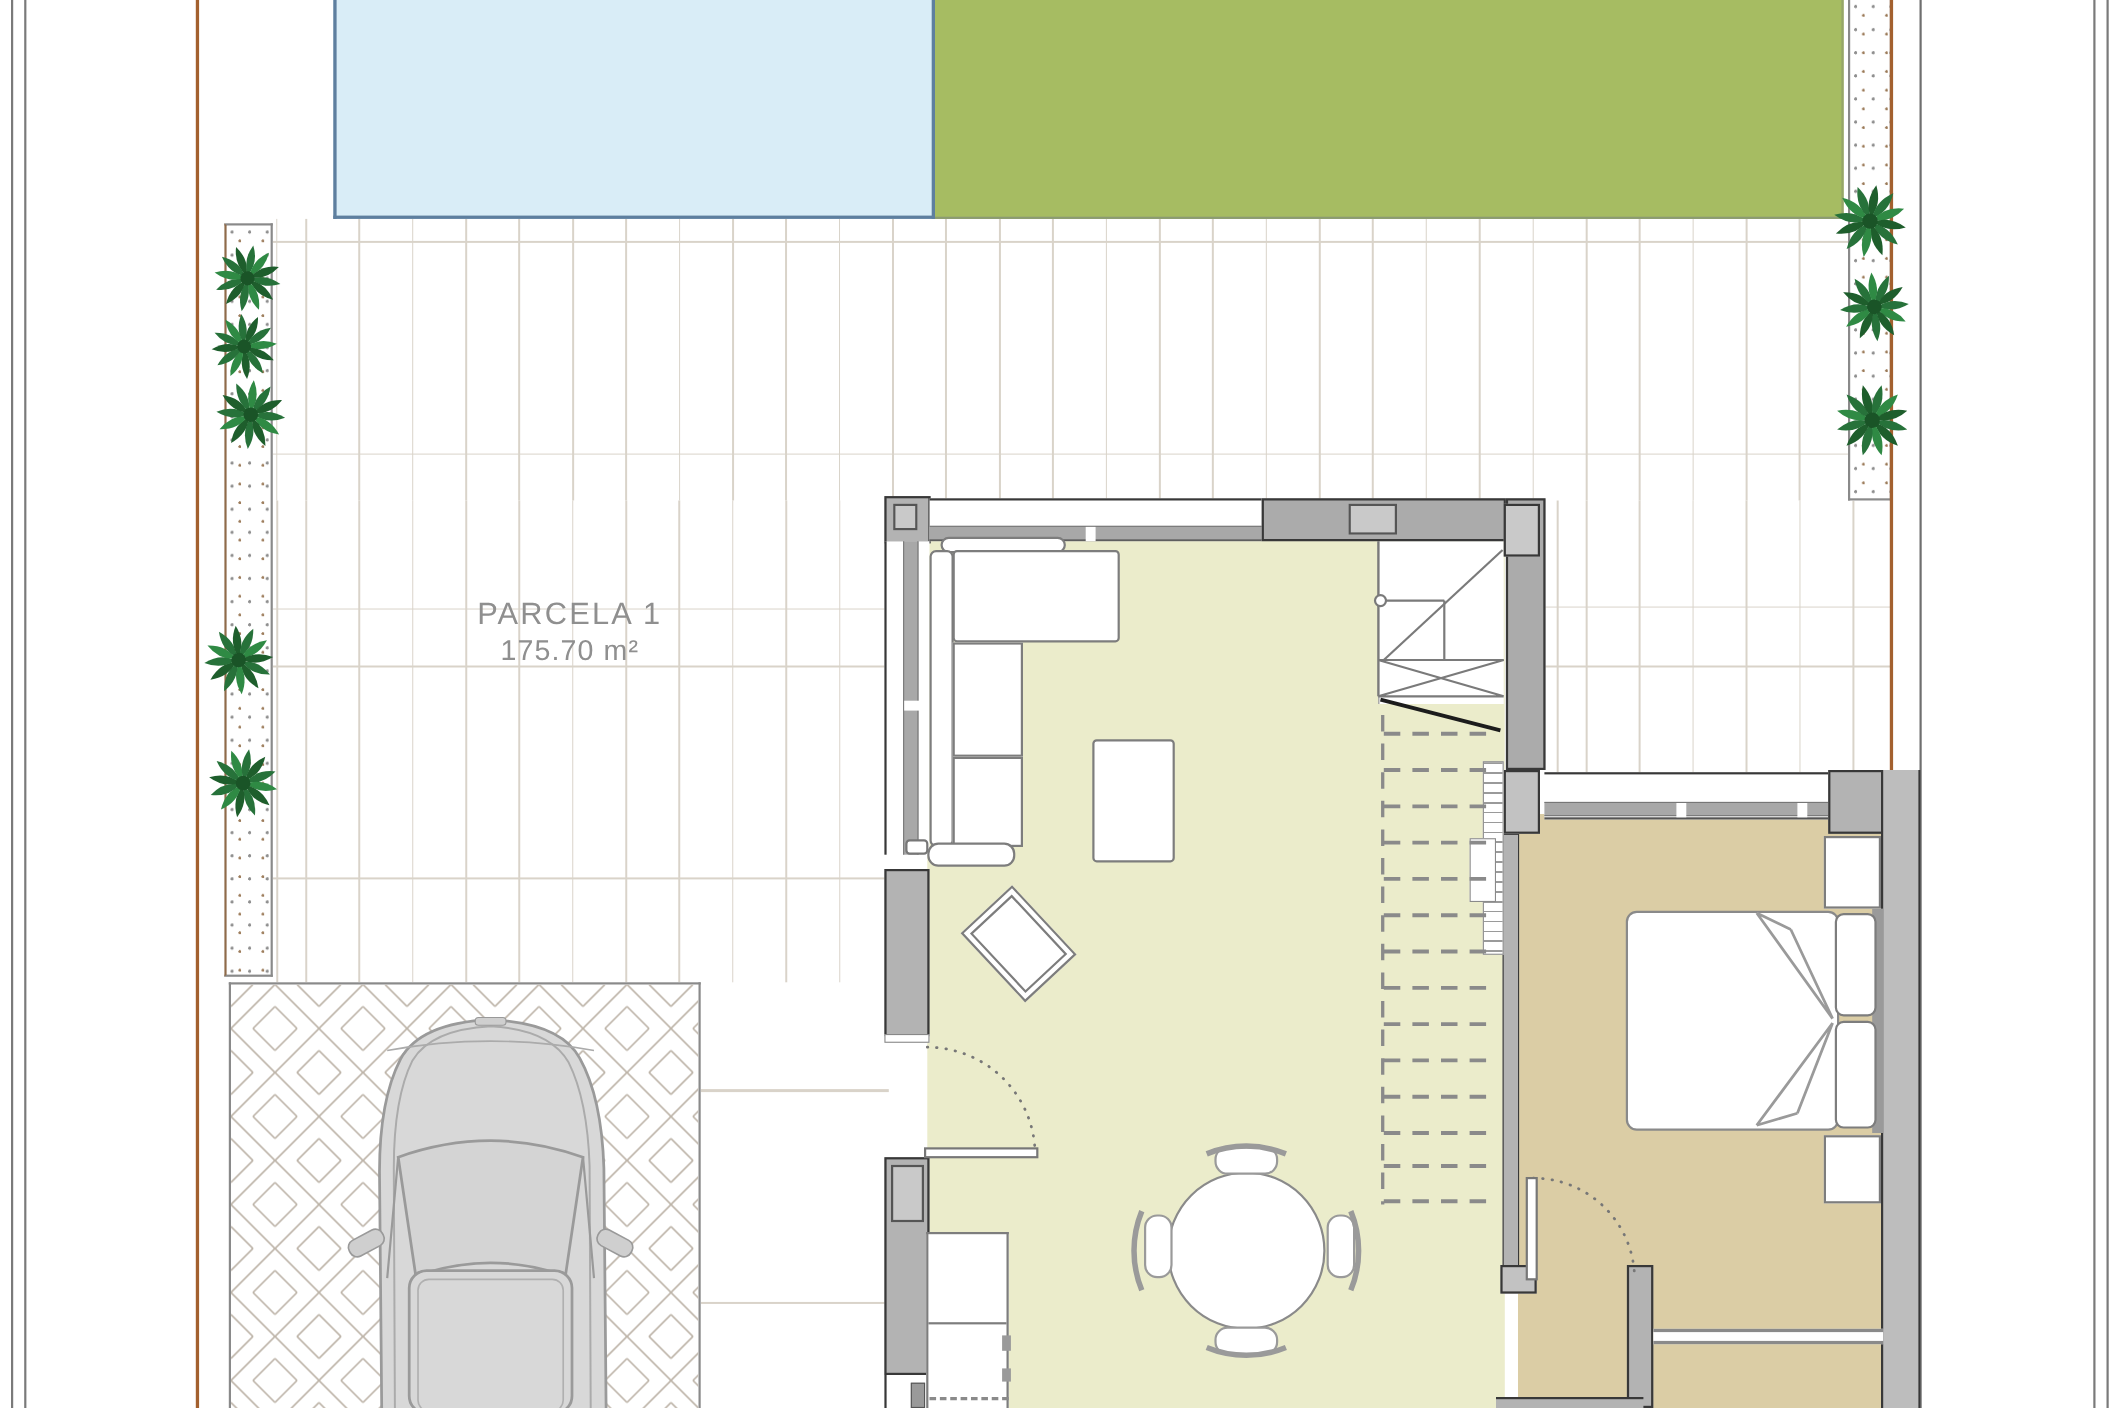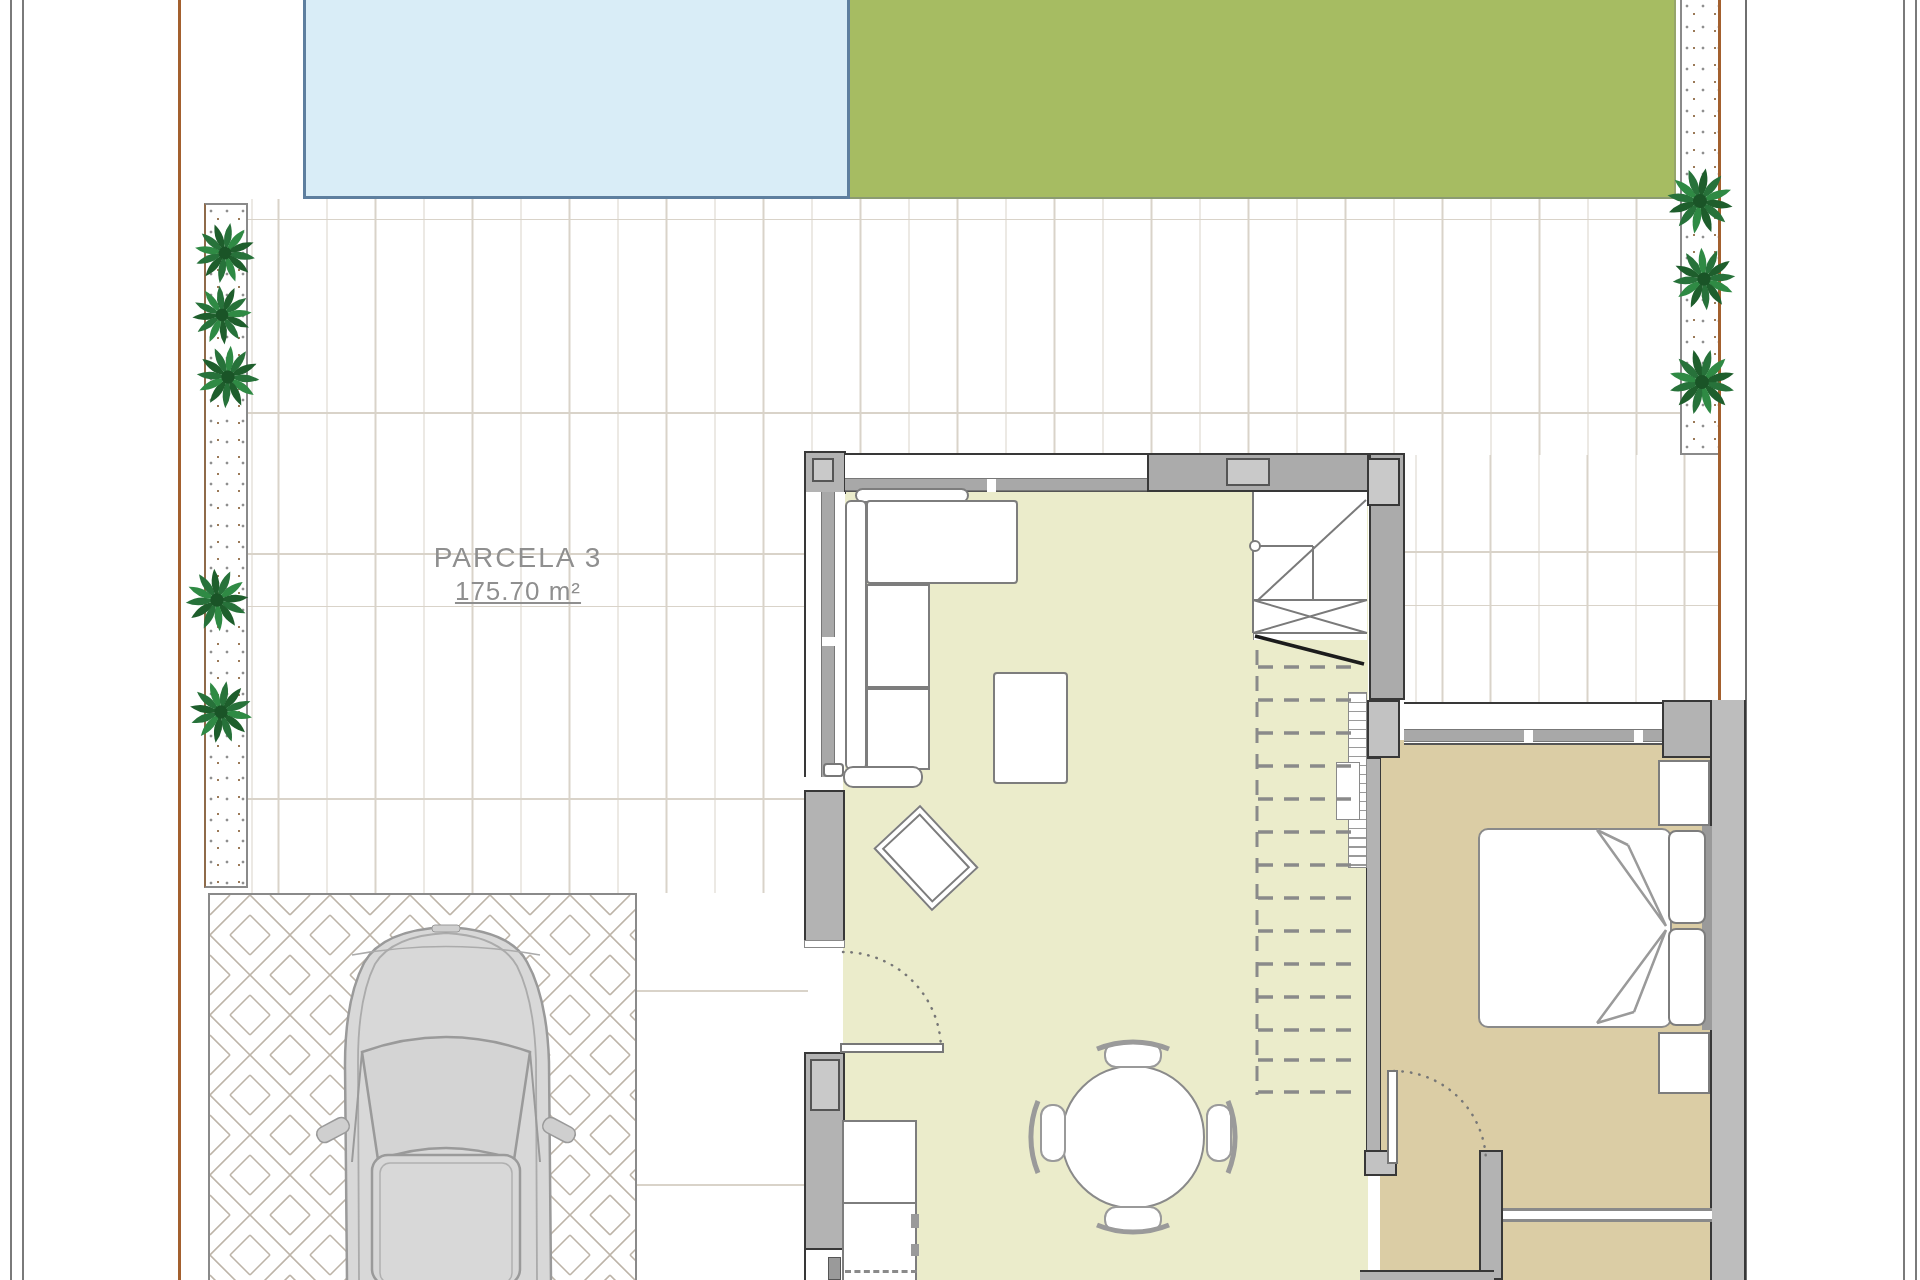--- a/index.html
+++ b/index.html
@@ -58,22 +58,22 @@
 
   <div class="vline" style="left:178px;width:3px;height:1280px;background:var(--c-boundary-line);"></div>
   <div class="vline" style="left:1718px;width:3px;height:706px;background:var(--c-boundary-line);"></div>
   <div class="vline" style="left:1745px;width:2px;height:1280px;background:#6f6f6f;"></div>
 
   <div class="vline" style="left:10px;width:2px;height:1280px;background:#7a7a7a;"></div>
   <div class="vline" style="left:22px;width:2px;height:1280px;background:#7a7a7a;"></div>
   <div class="vline" style="left:1903px;width:2px;height:1280px;background:#7a7a7a;"></div>
   <div class="vline" style="left:1915px;width:2px;height:1280px;background:#7a7a7a;"></div>
 
-  <div class="label" style="left:398px;top:542px;width:240px;font-size:28px;">PARCELA 3</div>
-  <div class="label" style="left:398px;top:576px;width:240px;font-size:26px;letter-spacing:1px;text-decoration:underline;">175.70 m²</div>
+  <div class="label" style="left:398px;top:542px;width:240px;font-size:28px;">PARCELA 1</div>
+  <div class="label" style="left:398px;top:576px;width:240px;font-size:26px;letter-spacing:1px;">175.70 m²</div>
 
   <div class="abs" style="left:208px;top:893px;width:429px;height:387px;background:#fff;
               border:2.5px solid #8a8a8a;border-bottom:none;">
     <svg width="425" height="385">
       <defs>
         <pattern id="hb" width="80" height="80" patternUnits="userSpaceOnUse">
           <g stroke="var(--c-drive-line)" stroke-width="1.6" fill="none">
             <path d="M0,40 L40,0 M0,20 L20,0 M20,40 L40,20"></path>
             <path d="M40,0 L80,40 M60,0 L80,20 M40,20 L60,40"></path>
             <path d="M0,40 L40,80 M20,40 L40,60 M0,60 L20,80"></path>

